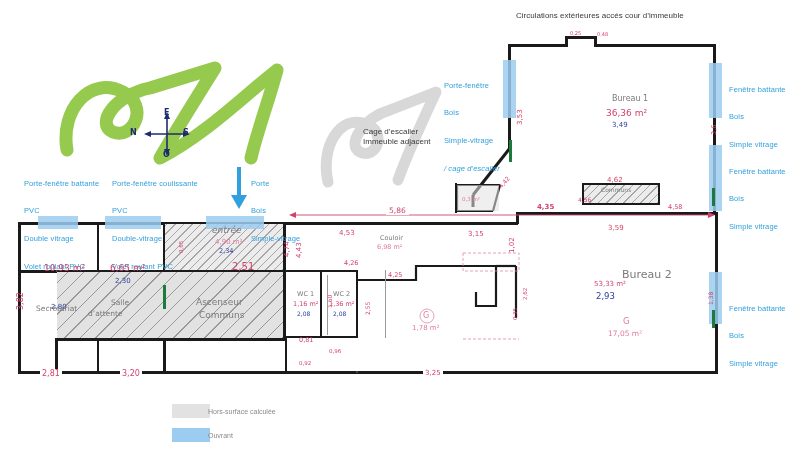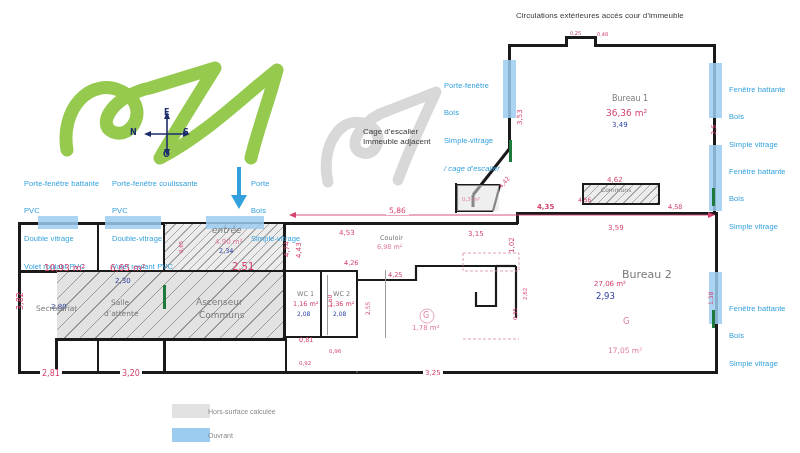--- a/index.html
+++ b/index.html
@@ -209,21 +209,21 @@
     <div>Simple vitrage</div>
   </div>
 
   <span class="hw hw-red" style="left:44px;top:263px;font-size:9px;">10,93 m²</span>
   <span class="hw hw-blue" style="left:51px;top:275px;font-size:7px;margin-top:28px;">2,80</span>
   <span class="hw hw-gray" style="left:36px;top:304px;font-size:7.5px;">Secrétariat</span>
 
   <span class="hw hw-red" style="left:110px;top:263px;font-size:9px;">6,65 m²</span>
   <span class="hw hw-blue" style="left:115px;top:277px;font-size:7px;">2,30</span>
   <span class="hw hw-gray" style="left:111px;top:298px;font-size:7.5px;">Salle</span>
-  <span class="hw hw-gray" style="left:104px;top:309px;font-size:7.5px;">d’attente</span>
+  <span class="hw hw-gray" style="left:88px;top:309px;font-size:7.5px;">d’attente</span>
 
   <span class="hw hw-gray" style="left:212px;top:225px;font-size:9px;font-style:italic;">entrée</span>
   <span class="hw hw-pink" style="left:215px;top:238px;font-size:7px;">4,90 m²</span>
   <span class="hw hw-blue" style="left:219px;top:247px;font-size:6.5px;">2,34</span>
 
   <span class="hw hw-gray" style="left:196px;top:297px;font-size:9px;">Ascenseur</span>
   <span class="hw hw-gray" style="left:199px;top:310px;font-size:9px;">Communs</span>
 
   <span class="hw hw-gray" style="left:297px;top:290px;font-size:6.5px;">WC 1</span>
   <span class="hw hw-red" style="left:293px;top:300px;font-size:6.5px;">1,16 m²</span>
@@ -234,25 +234,25 @@
   <span class="hw hw-blue" style="left:333px;top:310px;font-size:6px;">2,08</span>
 
   <span class="hw hw-gray" style="left:380px;top:234px;font-size:6.5px;">Couloir</span>
   <span class="hw hw-pink" style="left:377px;top:243px;font-size:6.5px;">6,98 m²</span>
 
   <span class="hw hw-gray" style="left:612px;top:94px;font-size:8px;">Bureau 1</span>
   <span class="hw hw-red" style="left:606px;top:108px;font-size:9px;">36,36 m²</span>
   <span class="hw hw-blue" style="left:612px;top:121px;font-size:7px;">3,49</span>
 
   <span class="hw hw-gray" style="left:622px;top:268px;font-size:11px;">Bureau 2</span>
-  <span class="hw hw-red" style="left:594px;top:280px;font-size:7px;">27,06 m²</span>
+  <span class="hw hw-red" style="left:594px;top:280px;font-size:7px;">53,33 m²</span>
   <span class="hw hw-blue" style="left:596px;top:291px;font-size:8.5px;">2,93</span>
 
   <span class="hw hw-pink" style="left:623px;top:316px;font-size:8.5px;">G</span>
-  <span class="hw hw-pink" style="left:608px;top:346px;font-size:7.5px;">17,05 m²</span>
+  <span class="hw hw-pink" style="left:608px;top:329px;font-size:7.5px;">17,05 m²</span>
 
   <span class="hw hw-pink" style="left:423px;top:311px;font-size:8px;">G</span>
   <span class="hw hw-pink" style="left:412px;top:324px;font-size:7px;">1,78 m²</span>
 
   <span class="hw hw-gray" style="left:601px;top:186px;font-size:6px;">Communs</span>
 
   <span class="hw hw-pink" style="left:462px;top:196px;font-size:5.5px;">0,3 m²</span>
 
   <svg class="abs" style="left:289px;top:210px;width:426px;height:10px;" viewBox="0 0 426 10">
     <line x1="4" y1="5" x2="422" y2="5" stroke="#d4426b" stroke-width="0.9"></line>

